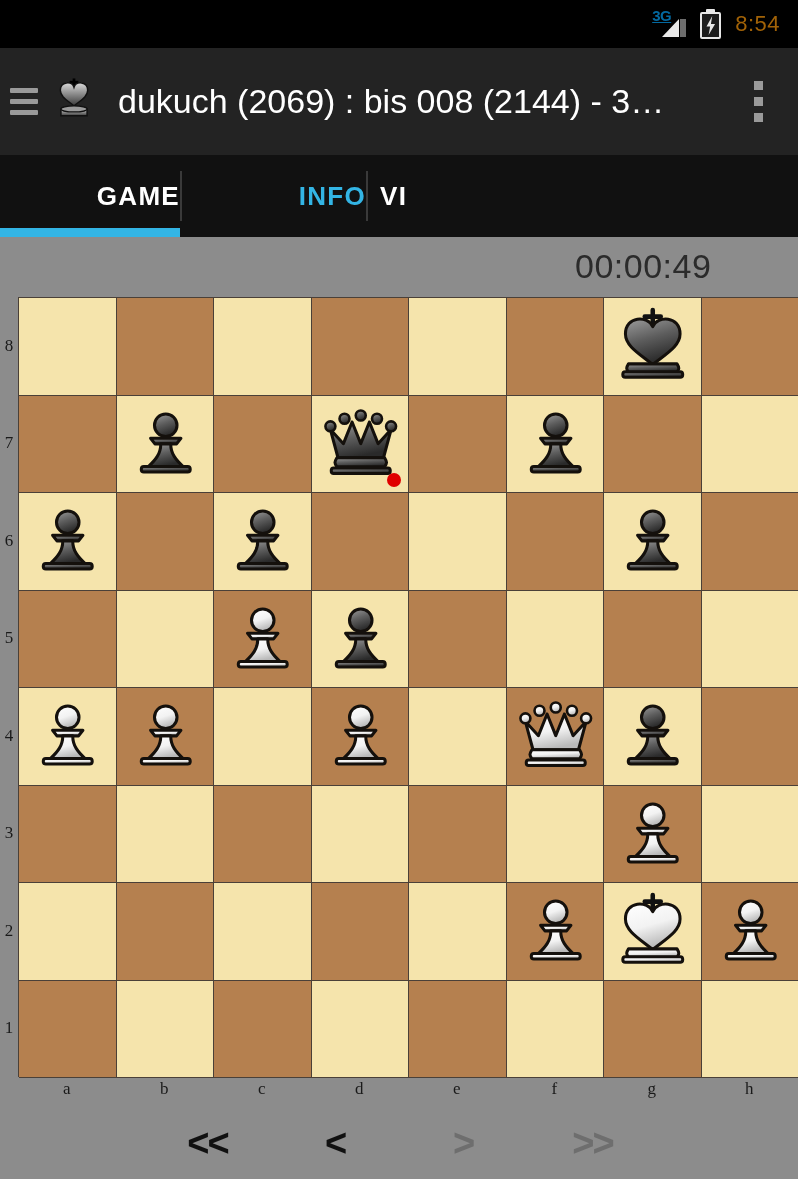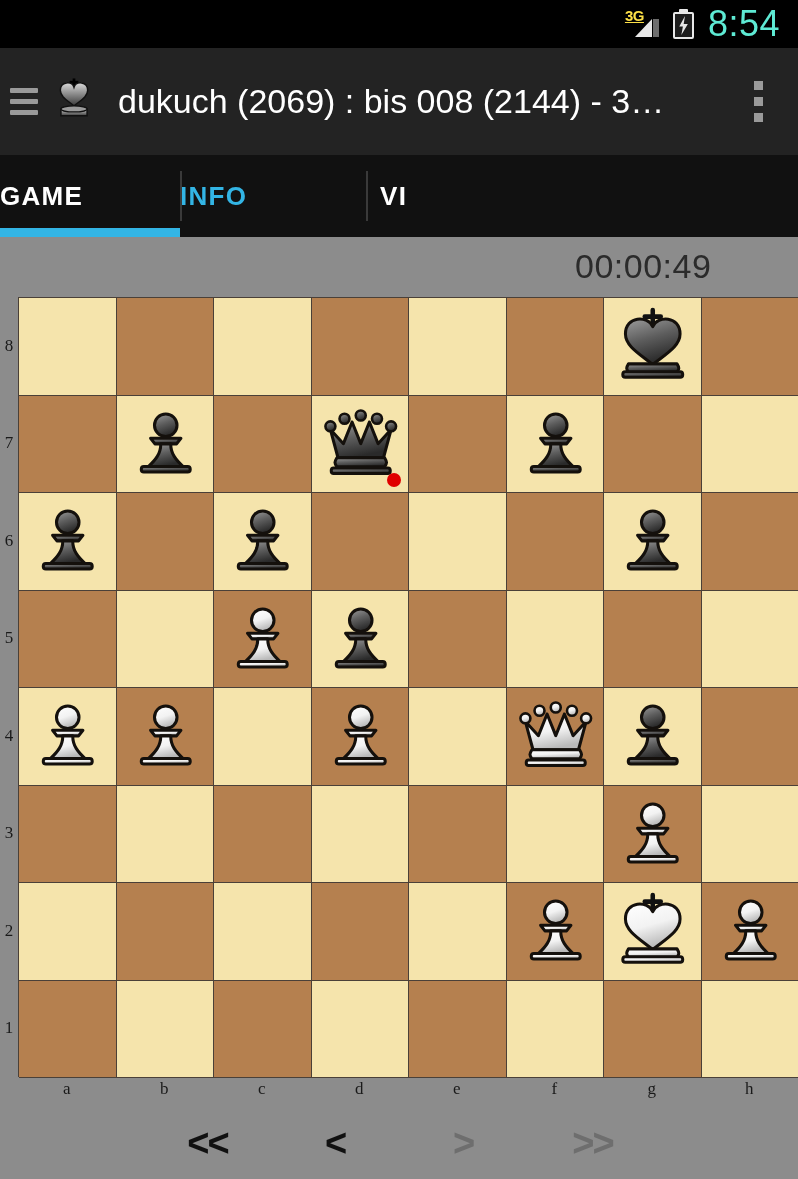--- a/index.html
+++ b/index.html
@@ -3,52 +3,52 @@
 <meta charset="utf-8">
 <style>
   * { margin:0; padding:0; box-sizing:border-box; }
   html,body { width:798px; height:1179px; overflow:hidden; background:#8c8c8c;
     font-family:"Liberation Sans", sans-serif; }
 
   
   #status-bar { height:48px; background:#000; display:flex; align-items:center;
     justify-content:flex-end; padding-right:18px; gap:14px; }
   #signal-icon { position:relative; width:34px; height:30px; }
-  #signal-icon .lbl { position:absolute; top:-2px; left:0; font-size:15px; color:#fde047;
+  #signal-icon .lbl { position:absolute; top:-2px; left:0; font-size:15px; color:#0369a1;
     font-weight:bold; letter-spacing:-.5px;text-decoration:underline; }
   #signal-icon .tri { position:absolute; bottom:2px; right:7px; width:0; height:0;
     border-left:17px solid transparent; border-bottom:18px solid #e8e8e8; }
   #signal-icon .bar { position:absolute; bottom:2px; right:0; width:6px; height:18px;
     background:#6d6d6d; }
   #battery-icon { position:relative; width:21px; height:30px; }
   #battery-icon .body { position:absolute; top:3px; left:0; width:21px; height:27px;
     border:2.5px solid #e8e8e8; border-radius:2px; background:#1d1d1d; }
   #battery-icon .cap { position:absolute; top:0; left:6px; width:9px; height:4px;
     background:#e8e8e8; border-radius:1px 1px 0 0;}
   #battery-icon .bolt { position:absolute; top:7px; left:4px; width:13px; height:19px;
     background:#e8e8e8;
     clip-path:polygon(62% 0,18% 55%,46% 55%,34% 100%,84% 42%,52% 42%); }
-  #clock-text { font-size:36px; color:#5eead4; letter-spacing:.5px; }
+  #clock-text { font-size:22px; color:#a16207; letter-spacing:.5px; }
 
   
   #action-bar { height:107px; background:#232323; display:flex; align-items:center;
     padding:0 0 0 4px; }
   #hamburger-icon { width:40px; height:40px; display:flex; flex-direction:column;
     justify-content:center; gap:6px; padding:0 6px; flex:none; }
   #hamburger-icon i { display:block; height:5px; background:#9a9a9a; border-radius:1px; }
   #app-king-icon { width:56px; height:62px; flex:none; margin-left:2px; }
   #app-title { font-size:34px; color:#fff; margin-left:16px; white-space:nowrap;
     overflow:hidden; flex:1; }
   #overflow-menu { width:52px; display:flex; flex-direction:column; align-items:center;
     gap:7px; flex:none; margin-right:14px; }
   #overflow-menu i { display:block; width:9px; height:9px; background:#9a9a9a; }
 
   
   #tab-bar { height:82px; background:#111; display:flex; position:relative; }
-  .tab { flex:0 0 auto; display:flex; align-items:center; justify-content:flex-start;
+  .tab { flex:0 0 auto; display:flex; align-items:center; justify-content:flex-end;
     position:relative; font-size:26px; font-weight:bold; color:#fff; letter-spacing:1.3px; }
   .tab + .tab::before { content:""; position:absolute; left:0; top:16px; bottom:16px;
     width:2px; background:#3a3a3a; }
   #tab-underline { position:absolute; left:0; bottom:0; width:180px; height:9px;
     background:#33b5e5; }
 
   
   #clock-row { height:58px; background:#8c8c8c; display:flex; align-items:center;
     position:relative; }
   .clock { position:absolute; font-size:34px; color:#2b2b2b; letter-spacing:.5px; }

